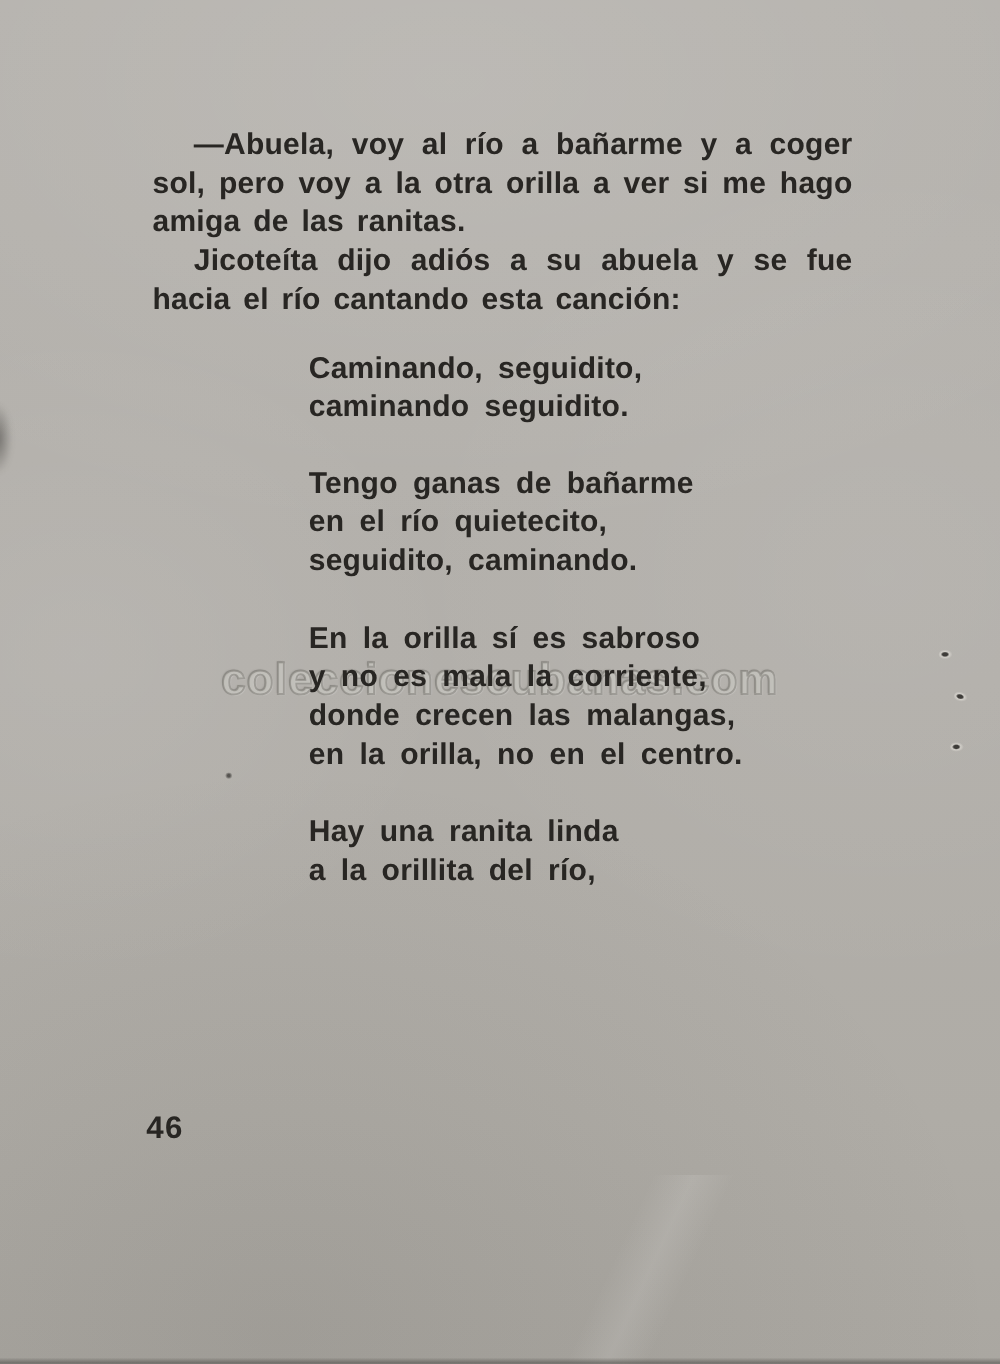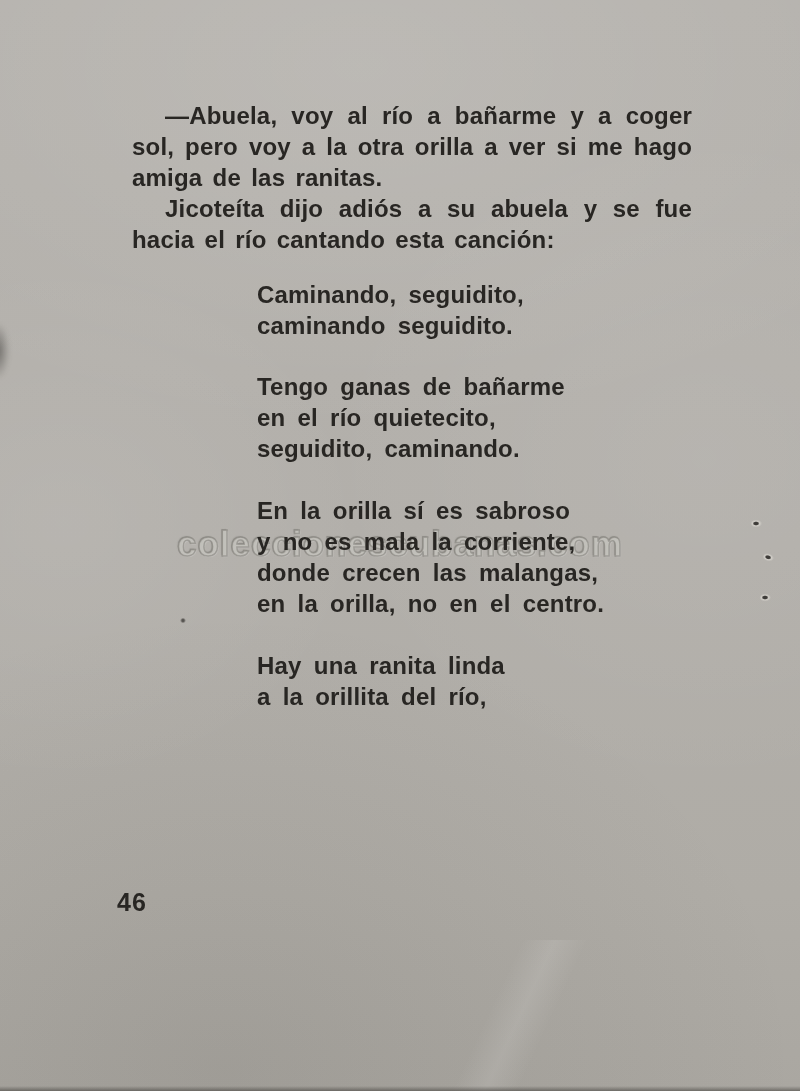--- a/index.html
+++ b/index.html
@@ -35,21 +35,21 @@
   .crease {
     position: absolute;
     left: 390px; top: 940px;
     width: 260px; height: 151px;
     background: linear-gradient(115deg, rgba(255,255,255,0) 40%, rgba(255,255,255,0.10) 50%, rgba(255,255,255,0) 60%);
     pointer-events: none;
   }
   .text-block {
     position: absolute;
     top: 100px;
-    left: 132px;
+    left: 122px;
     width: 560px;
     font-size: 24px;
     line-height: 31px;
     letter-spacing: 0.2px;
     z-index: 2;
   }
   .para { margin: 0; }
   .line {
     text-align: justify;
     text-align-last: justify;

